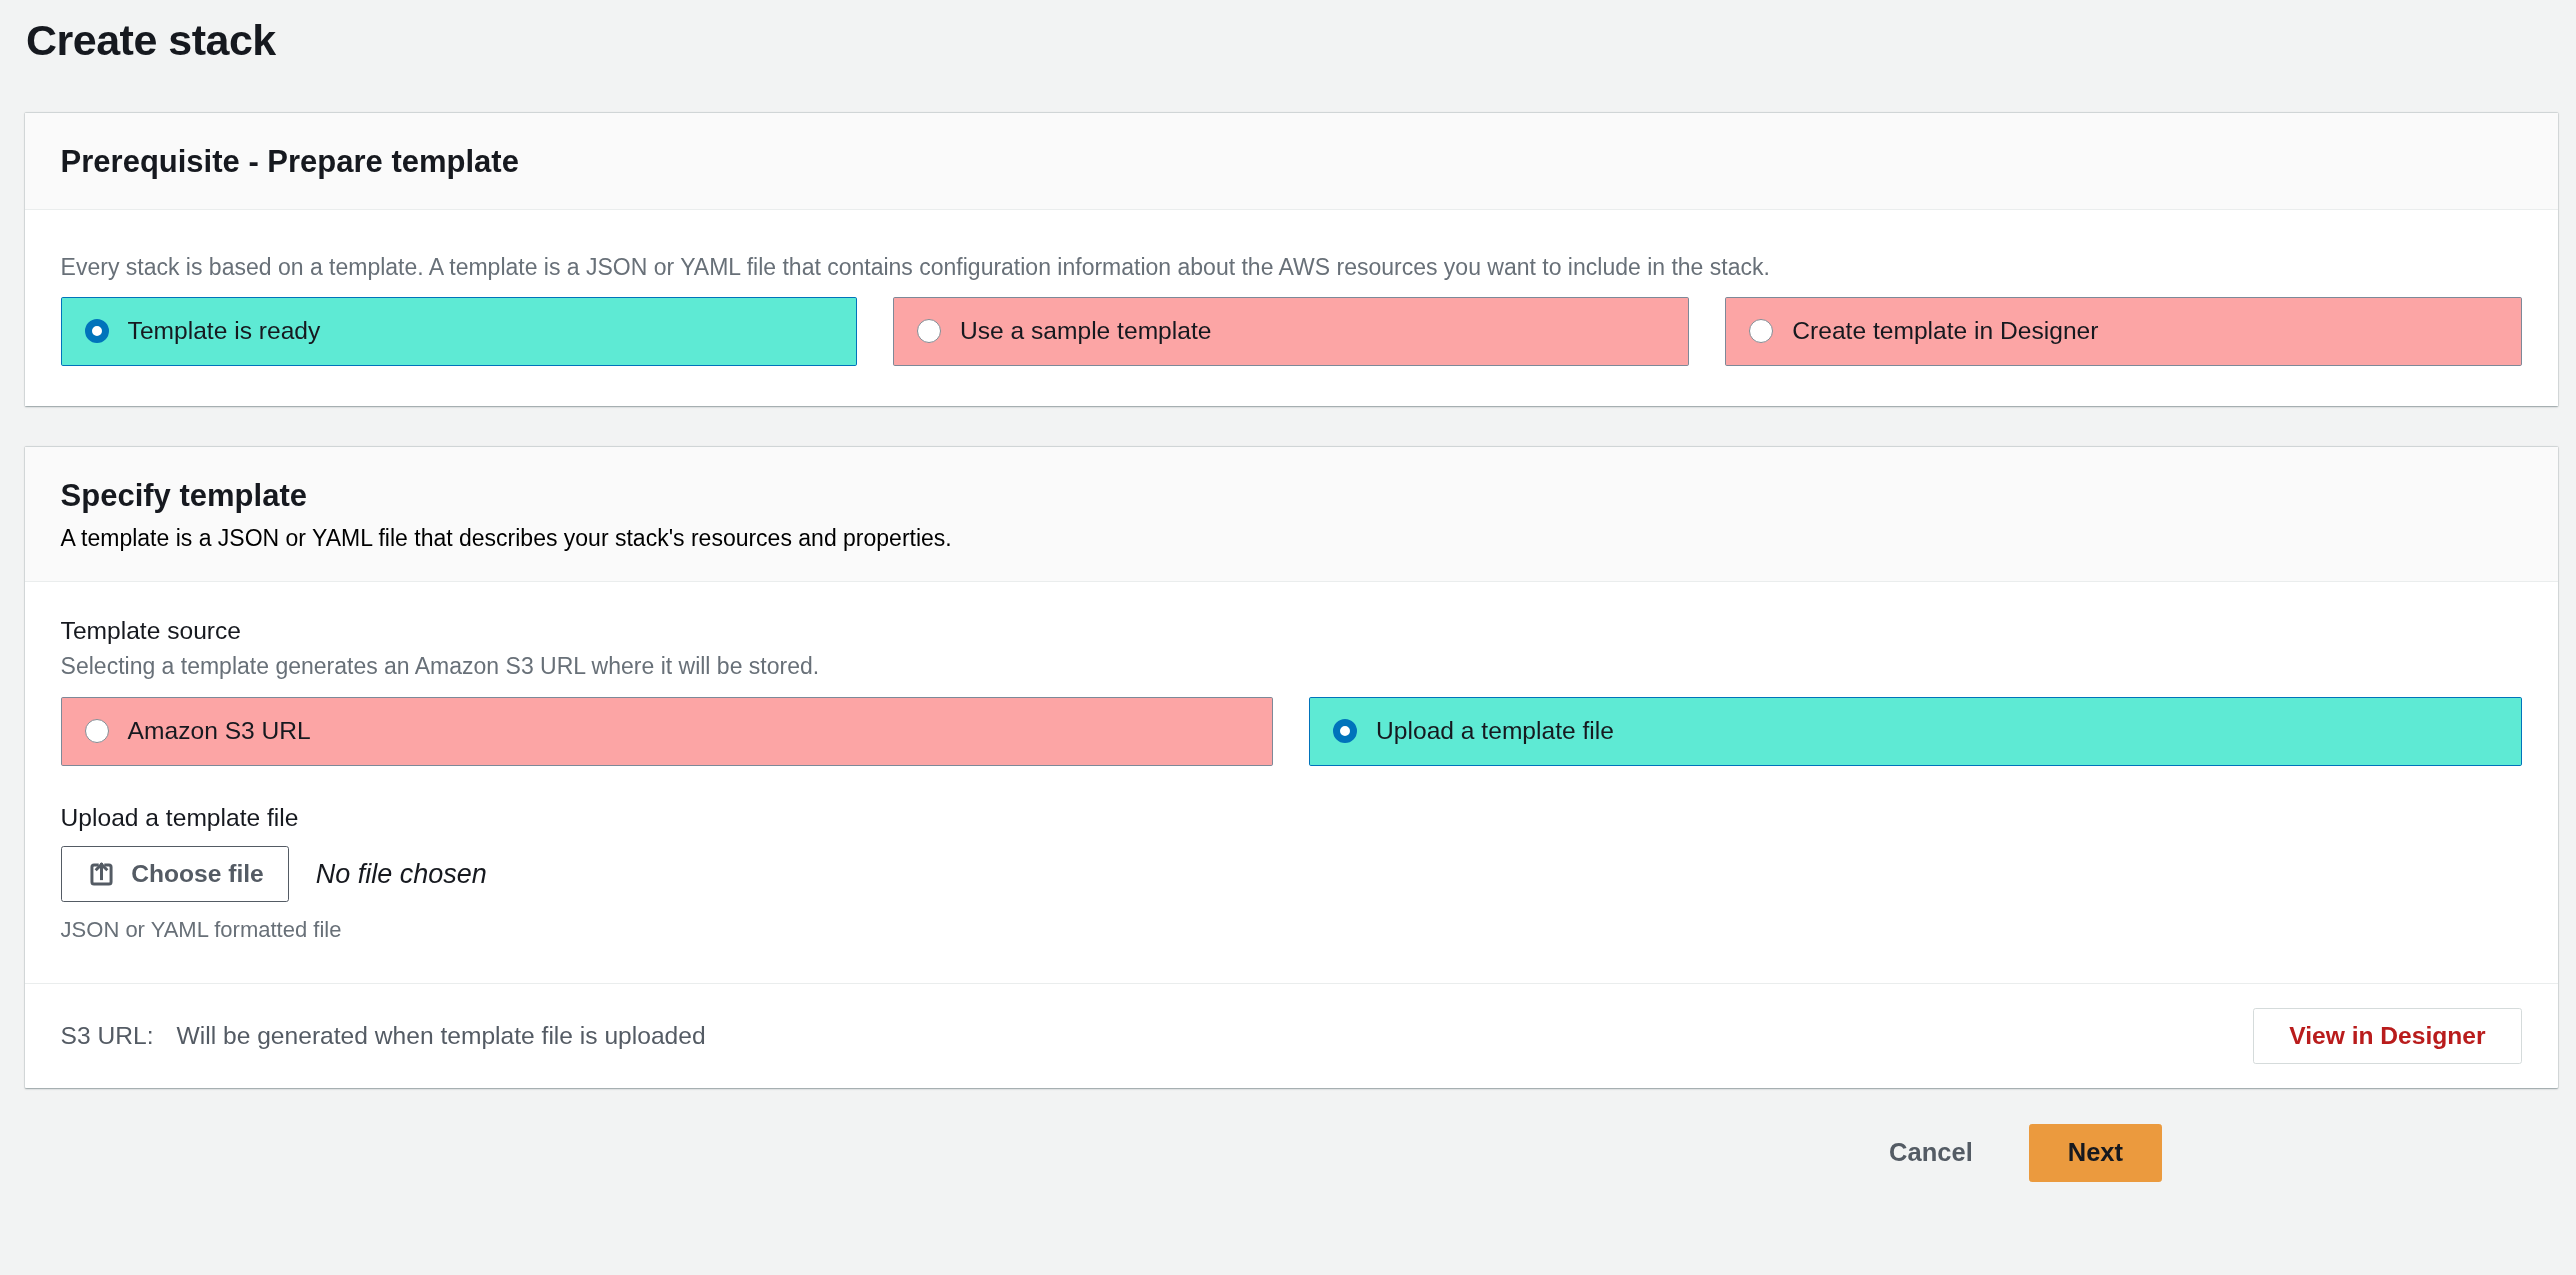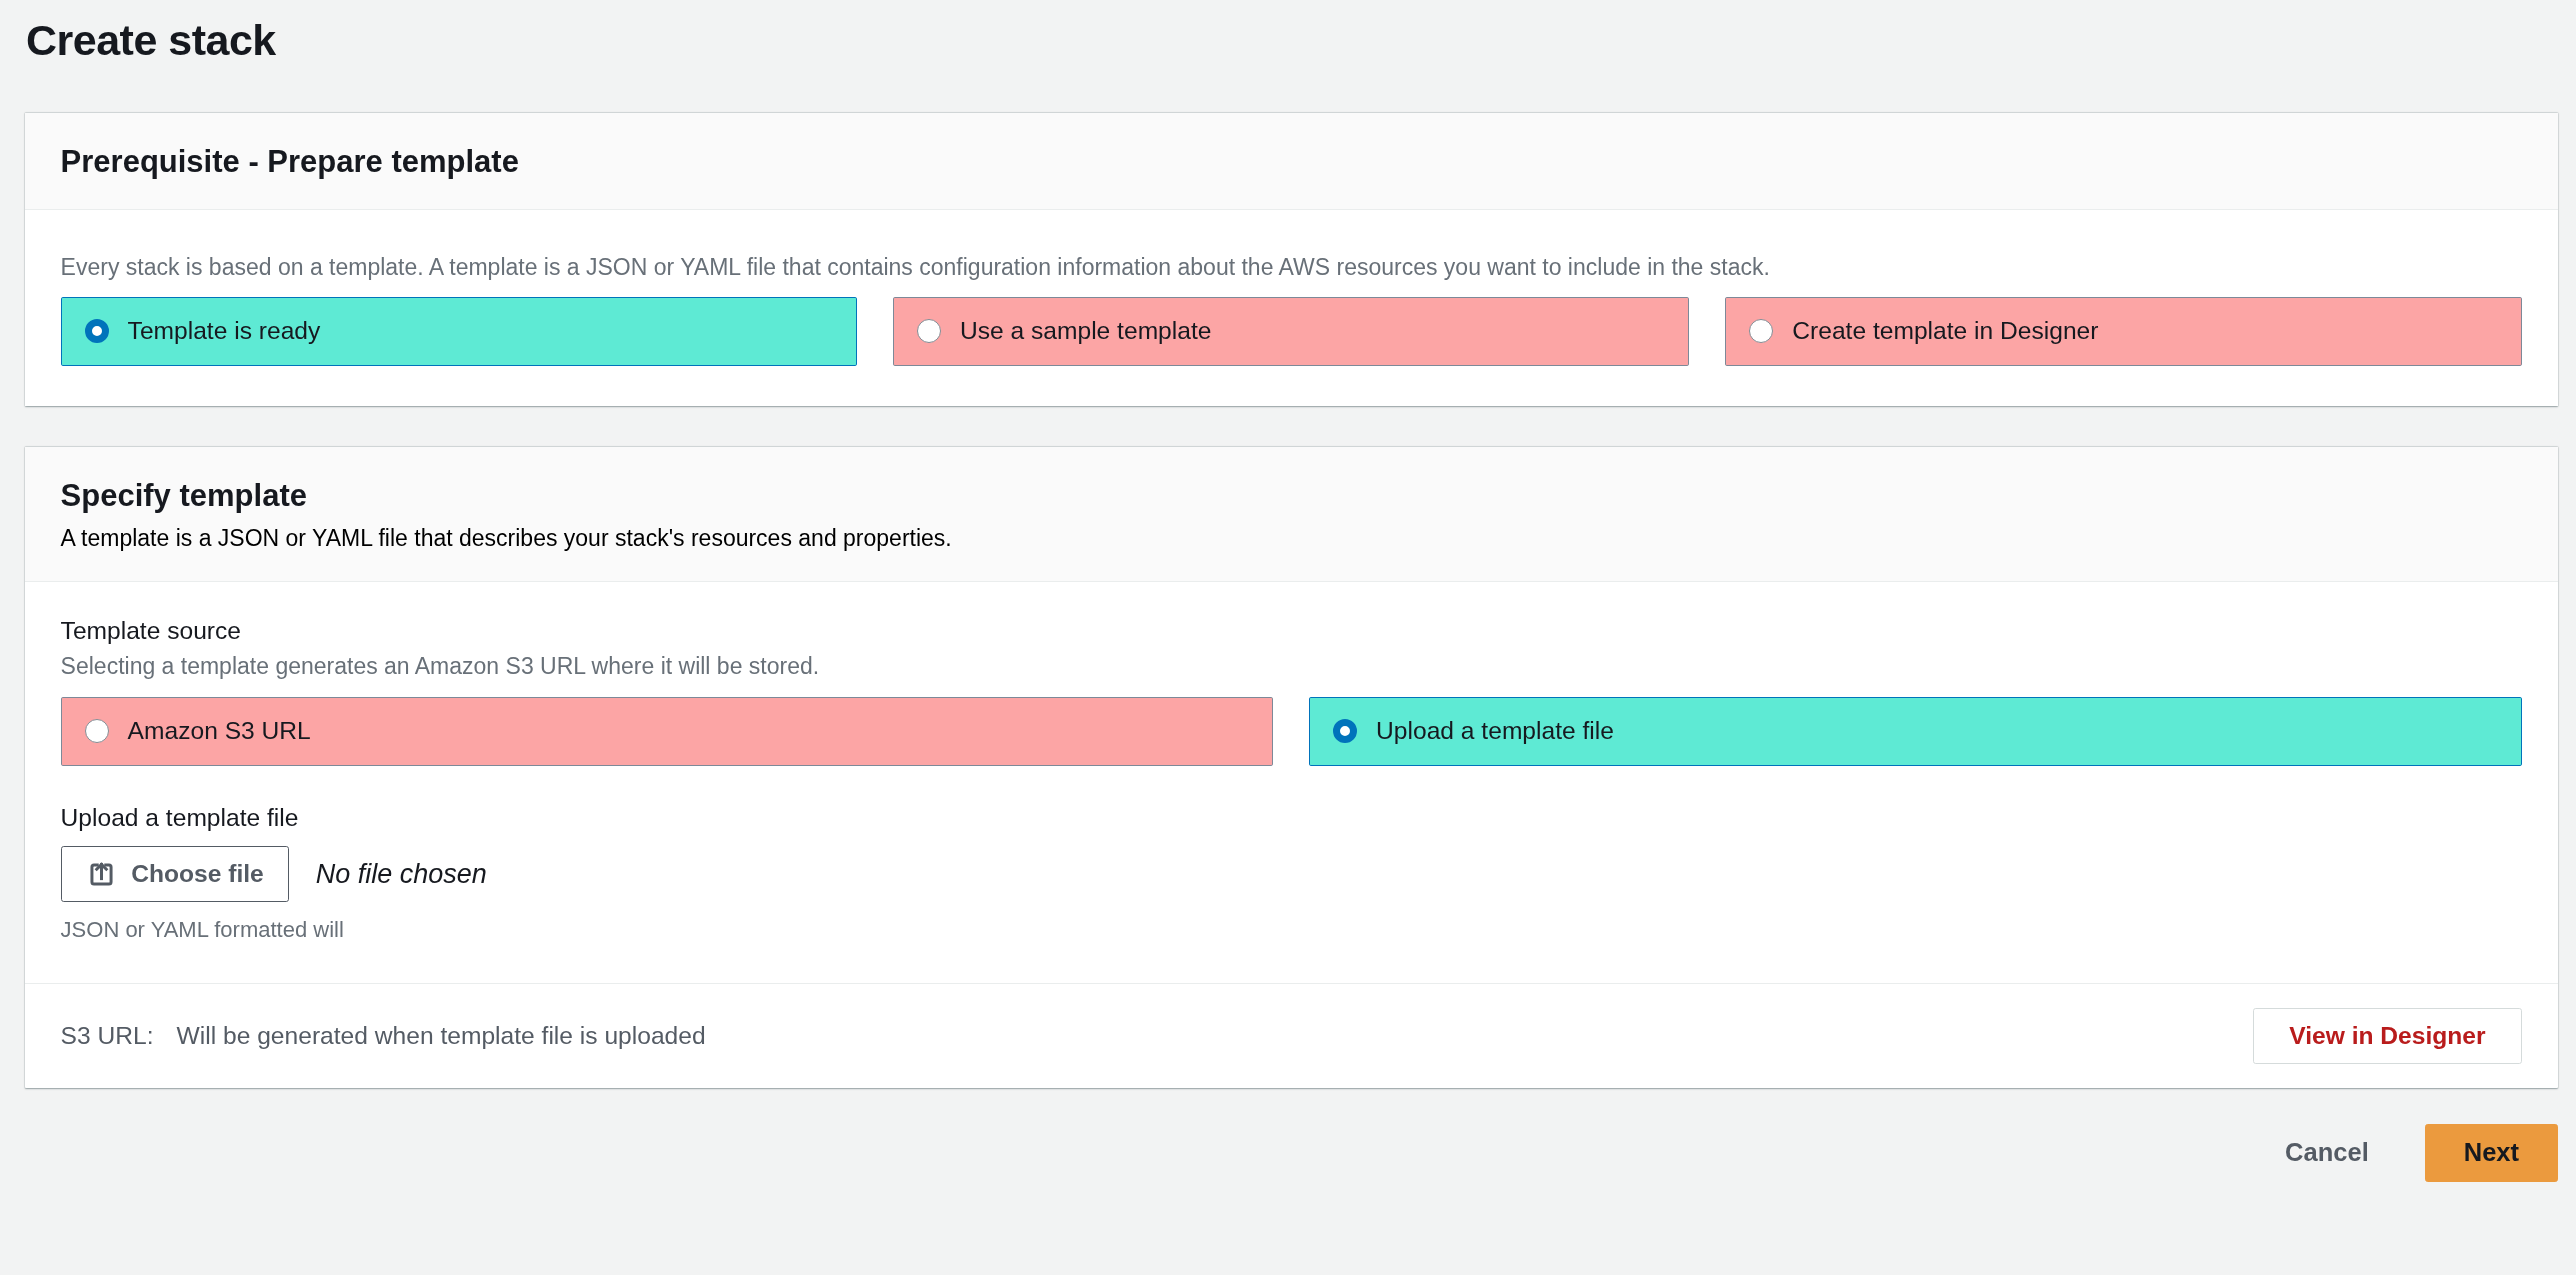--- a/index.html
+++ b/index.html
@@ -110,21 +110,21 @@
     border:1.8px solid #d5dbdb;
     border-radius:2.7px;
     font-size:24.6px;
     font-weight:700;
     color:#b91c1c;
     font-family:"Liberation Sans", sans-serif;
     cursor:not-allowed;
   }
 
   .actions {
-    width:2558px;
+    width:2162px;
     margin-top:36px;
     display:flex;
     justify-content:flex-end;
     align-items:center;
   }
   .cancel-btn {
     background:none;
     border:none;
     font-size:25.5px;
     font-weight:700;
@@ -201,21 +201,21 @@
           <button class="choose-file-btn">
             <svg width="31" height="31" viewBox="0 0 24 24" fill="none" stroke="#545b64" stroke-width="2.3" stroke-linecap="square">
               <path d="M8.7 4.6 H6.2 a1.6 1.6 0 0 0 -1.6 1.6 v11.6 a1.6 1.6 0 0 0 1.6 1.6 h11.6 a1.6 1.6 0 0 0 1.6 -1.6 V6.2 a1.6 1.6 0 0 0 -1.6 -1.6 h-2.5"></path>
               <path d="M12 15.2 V4.2"></path>
               <path d="M8.3 7.9 L12 4.2 L15.7 7.9" fill="none"></path>
             </svg>
             <span>Choose file</span>
           </button>
           <span class="no-file">No file chosen</span>
         </div>
-        <div class="hint">JSON or YAML formatted will</div>
+        <div class="hint">JSON or YAML formatted file</div>
       </div>
     </div>
     <div class="card-footer">
       <span class="s3-label">S3 URL:</span>
       <span class="s3-value">Will be generated when template file is uploaded</span>
       <button class="view-designer-btn" disabled="">View in Designer</button>
     </div>
   </section>
 
   <div class="actions">

